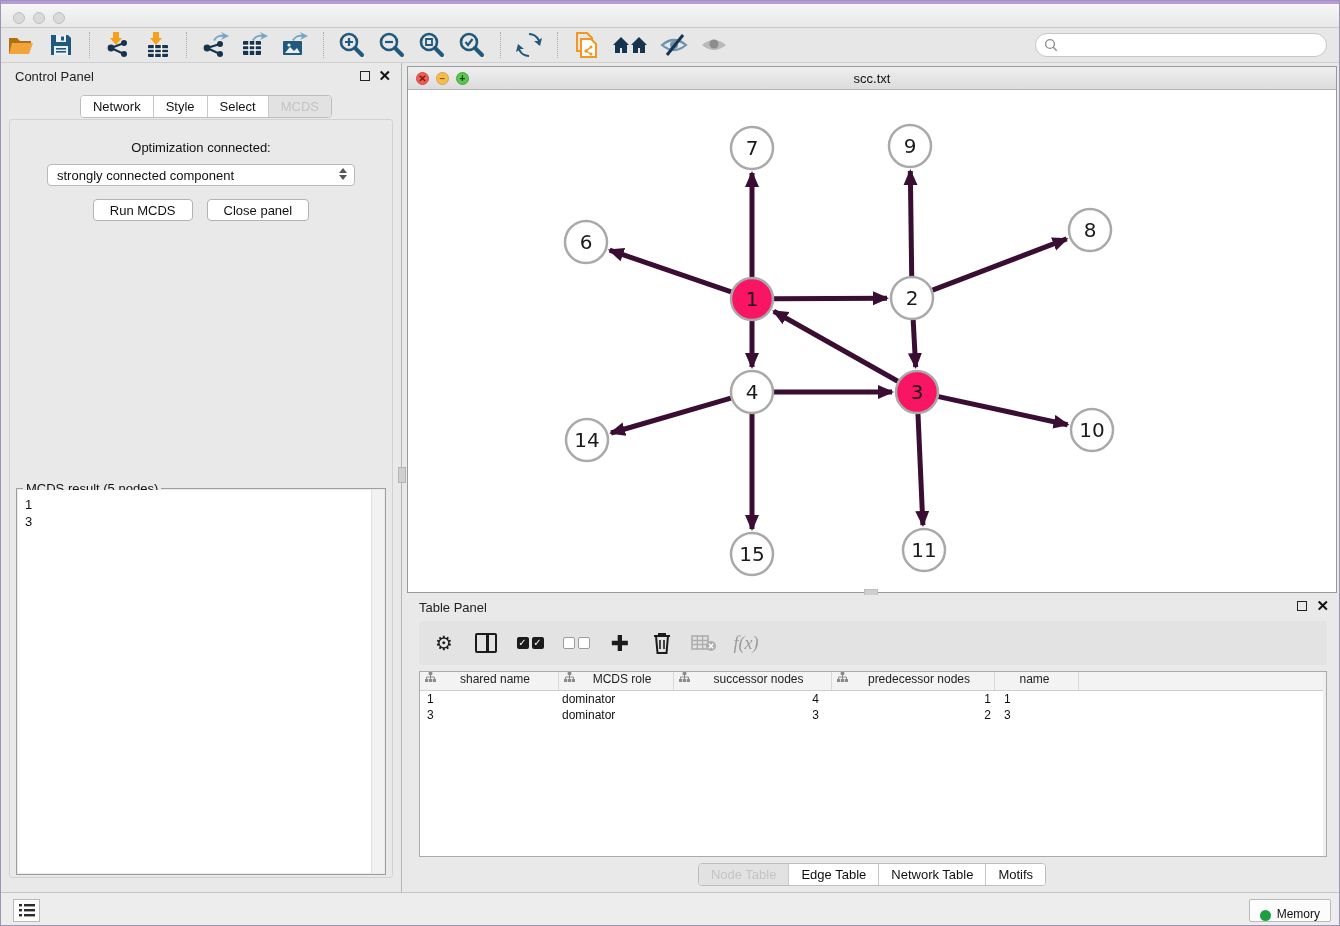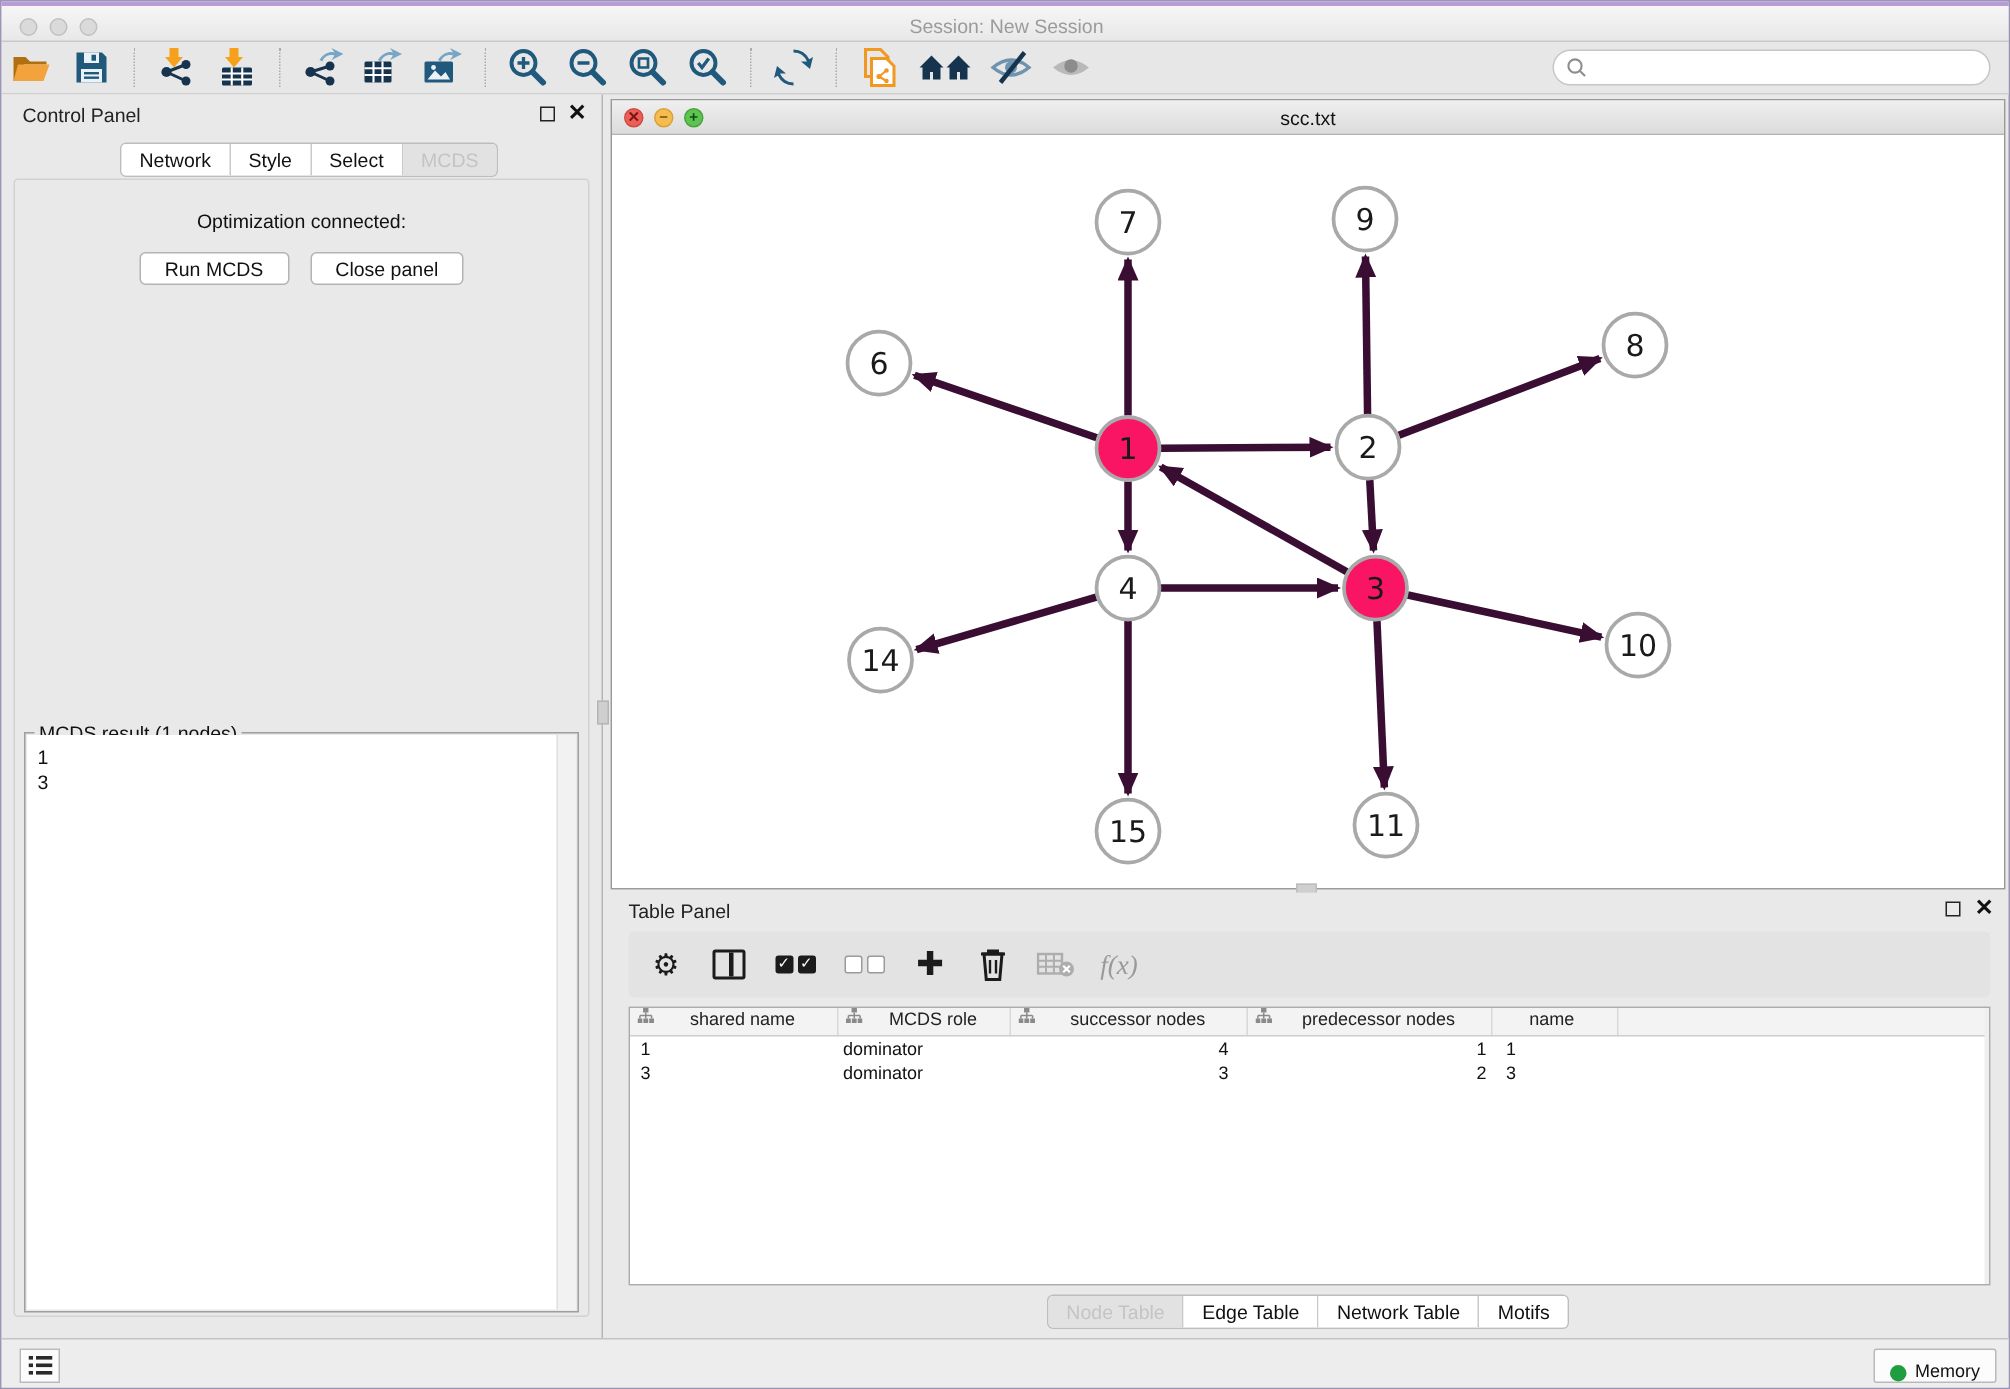--- a/index.html
+++ b/index.html
@@ -126,21 +126,20 @@
     padding:0 10px; gap:6px; font-size:12px; color:#111; }
   .mem-dot { width:11px; height:11px; border-radius:50%; background:#1E9E3E; }
 </style>
 </head>
 <body>
 
 <div class="titlebar">
   <span class="traffic t1"></span>
   <span class="traffic t2"></span>
   <span class="traffic t3"></span>
-  <div class="titlebar-title">Session: New Session</div>
 </div>
 
 <div class="toolbar">
   <span class="tb-icon">
     <svg width="28" height="24" viewBox="0 0 28 24">
         <path d="M2 5h8l3 3h11v2H9L5 21H2z" fill="#B06F10"></path>
         <path d="M5 10h21l-4 11H2z" fill="#F2A33C"></path>
       </svg>
   </span>
   <span class="tb-icon">
@@ -285,26 +284,33 @@
   <div class="cp-tabs">
     <div class="seg">
       <span class="tab">Network</span>
       <span class="tab">Style</span>
       <span class="tab">Select</span>
       <span class="tab inactive-look">MCDS</span>
     </div>
   </div>
   <div class="cp-content">
     <div class="opt-label">Optimization connected:</div>
+    <div class="criterion">
+      <span>strongly connected component</span>
+      <span class="stepper">
+          <i class="up"></i>
+          <i class="dn"></i>
+        </span>
+    </div>
     <div class="cp-buttons">
       <button class="push-btn">Run MCDS</button>
       <button class="push-btn">Close panel</button>
     </div>
     <div class="result-box">
-      <span class="result-title">MCDS result (1 nodes)</span>
+      <span class="result-title">MCDS result (5 nodes)</span>
       <div class="result-area">
         <div>1</div>
         <div>3</div>
       </div>
       <div class="result-scroll"></div>
     </div>
   </div>
 </div>
 <div class="vsplit-handle"></div>
 

